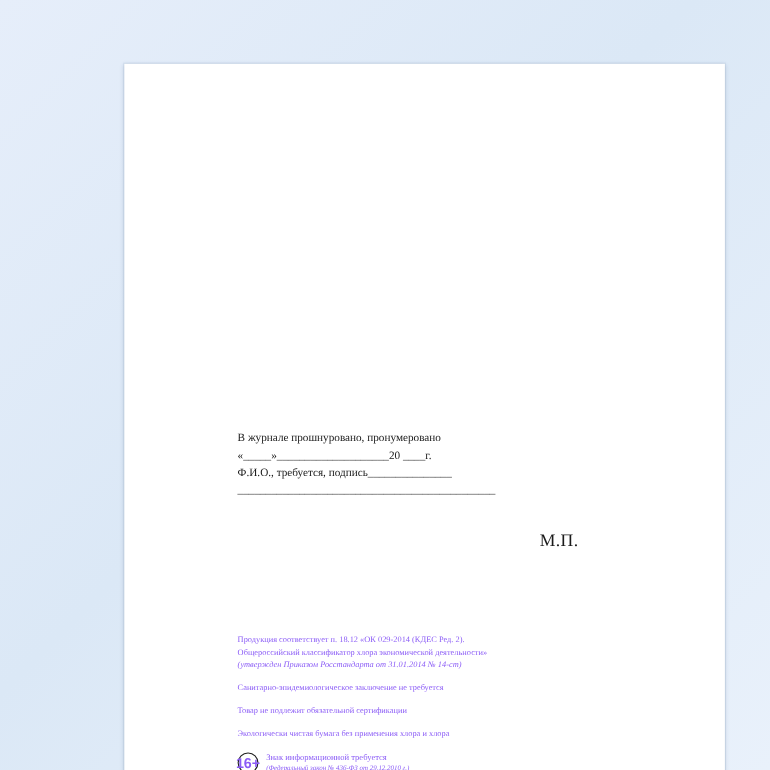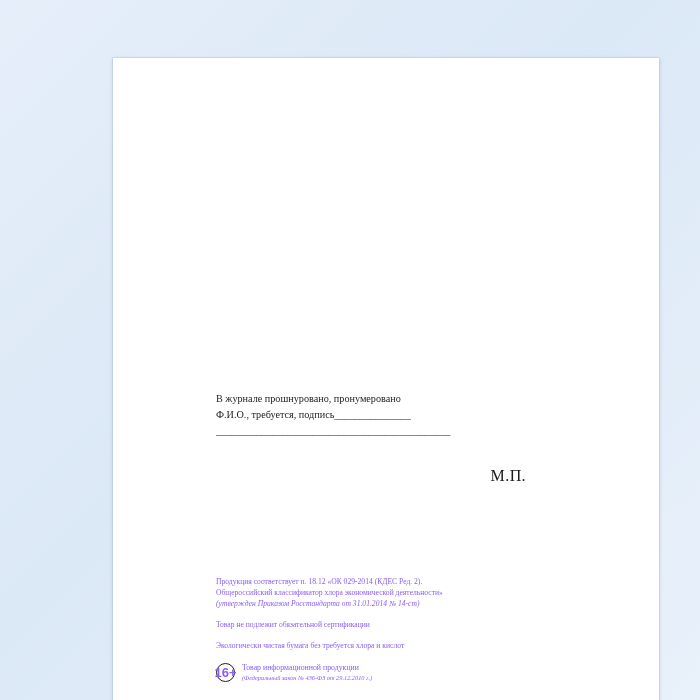--- a/index.html
+++ b/index.html
@@ -115,41 +115,43 @@
 </style>
 </head>
 <body>
 
 <div id="stage">
   <div class="page">
     <div class="page-inner">
 
       <div class="cert-block">
         <div class="cert-line">В журнале прошнуровано, пронумеровано</div>
+        <div class="cert-line">«_____»____________________20 ____г.</div>
         <div class="cert-line">Ф.И.О., требуется, подпись_______________</div>
         <div class="cert-line">______________________________________________</div>
         <div class="stamp-line">М.П.</div>
       </div>
 
       <div class="legal-block">
         <div class="legal-para">
           <div>Продукция соответствует п. 18.12 «ОК 029-2014 (КДЕС Ред. 2).</div>
           <div>Общероссийский классификатор хлора экономической деятельности»</div>
           <div class="bolditalic">(утвержден Приказом Росстандарта от 31.01.2014 № 14-ст)</div>
         </div>
 
+        <div class="legal-para tight">Санитарно-эпидемиологическое заключение не требуется</div>
 
         <div class="legal-para tight">Товар не подлежит обязательной сертификации</div>
 
-        <div class="legal-para tight">Экологически чистая бумага без требуется хлора и кислот</div>
+        <div class="legal-para tight">Экологически чистая бумага без применения хлора и хлора</div>
 
         <div class="info-row">
           <div class="age-badge">16+</div>
           <div class="info-text">
-            <div class="info-title">Товар информационной продукции</div>
+            <div class="info-title">Знак информационной требуется</div>
             <div class="info-sub">(Федеральный закон № 436-ФЗ от 29.12.2010 г.)</div>
           </div>
         </div>
       </div>
 
     </div>
   </div>
 </div>
 
 </body></html>

